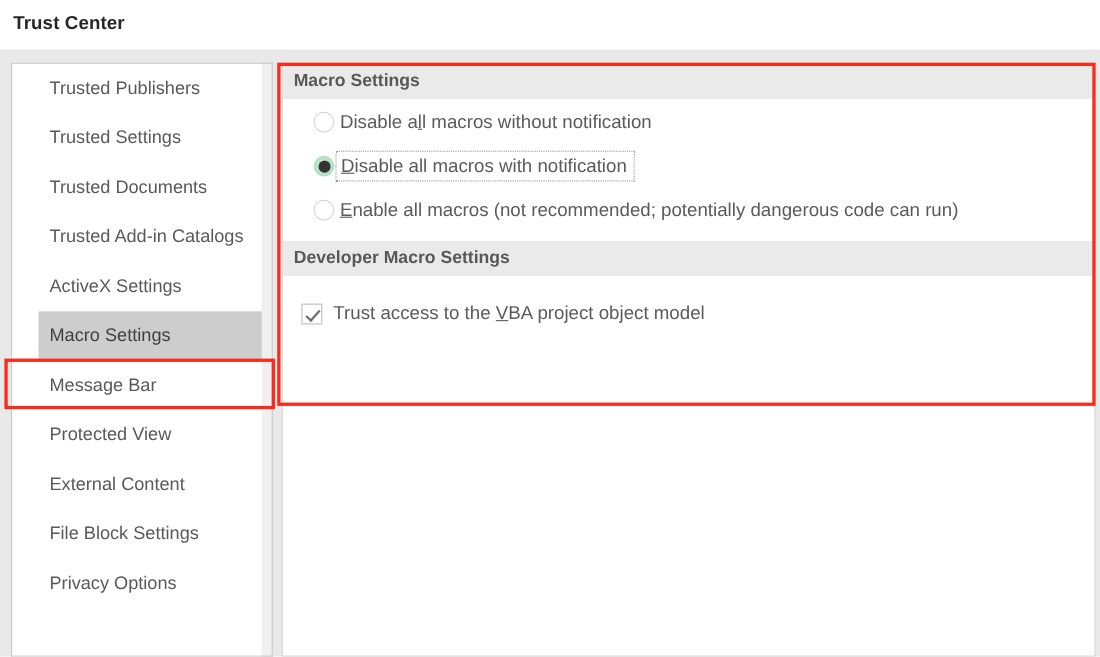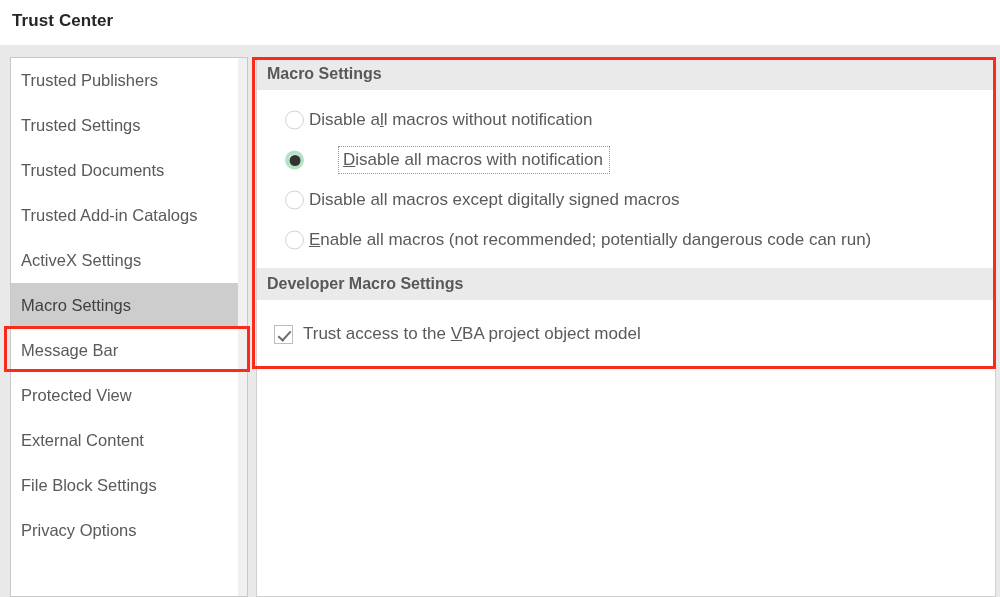--- a/index.html
+++ b/index.html
@@ -62,20 +62,21 @@
   }
   .side-item {
     height: 45px;
     line-height: 45px;
     padding-left: 10px;
     font-size: 16.5px;
     color: #595959;
     white-space: nowrap;
     box-sizing: border-box;
     cursor: default;
+    margin-left: 24px;
   }
   .side-item.selected {
     background: #cdcdcd;
     color: #404040;
   }
 
   
   #sidebar-scrollbar {
     position: absolute;
     left: 238px;
@@ -106,21 +107,21 @@
     background: #eaeaea;
     padding-left: 10px;
     font-size: 16px;
     font-weight: bold;
     color: #585858;
     box-sizing: border-box;
   }
 
   
   #radio-group {
-    padding: 10px 0 8px 0;
+    padding: 1px 0 8px 0;
   }
   .radio-row {
     position: relative;
     height: 40px;
     padding-left: 48px;
     display: flex;
     align-items: center;
     box-sizing: border-box;
   }
   .radio-mark {
@@ -151,21 +152,20 @@
   }
   .radio-label {
     font-size: 17px;
     color: #5a5a5a;
     white-space: nowrap;
     padding: 3px 6px 3px 4px;
     box-sizing: border-box;
   }
   .radio-label.focused {
     border: 1px dotted #9a9a9a;
-    margin-left: 33px;
   }
   .accel { text-decoration: underline; }
 
   
   #check-row {
     position: relative;
     height: 44px;
     display: flex;
     align-items: flex-end;
     padding-left: 17px;
@@ -278,24 +278,20 @@
       <div class="radio-row">
         <span class="radio-mark"></span>
         <span class="radio-label"><span>Disable a</span><span class="accel">l</span><span>l macros without notification</span></span>
       </div>
 
       <div class="radio-row">
         <span class="radio-mark checked"></span>
         <span class="radio-label focused"><span></span><span class="accel">D</span><span>isable all macros with notification</span></span>
       </div>
 
-      <div class="radio-row">
-        <span class="radio-mark"></span>
-        <span class="radio-label"><span>Disable all macros except di</span><span class="accel">g</span><span>itally signed macros</span></span>
-      </div>
 
       <div class="radio-row">
         <span class="radio-mark"></span>
         <span class="radio-label"><span></span><span class="accel">E</span><span>nable all macros (not recommended; potentially dangerous code can run)</span></span>
       </div>
 
     </div>
 
     <div class="section-header">
       <span>Developer Macro Settings</span>

